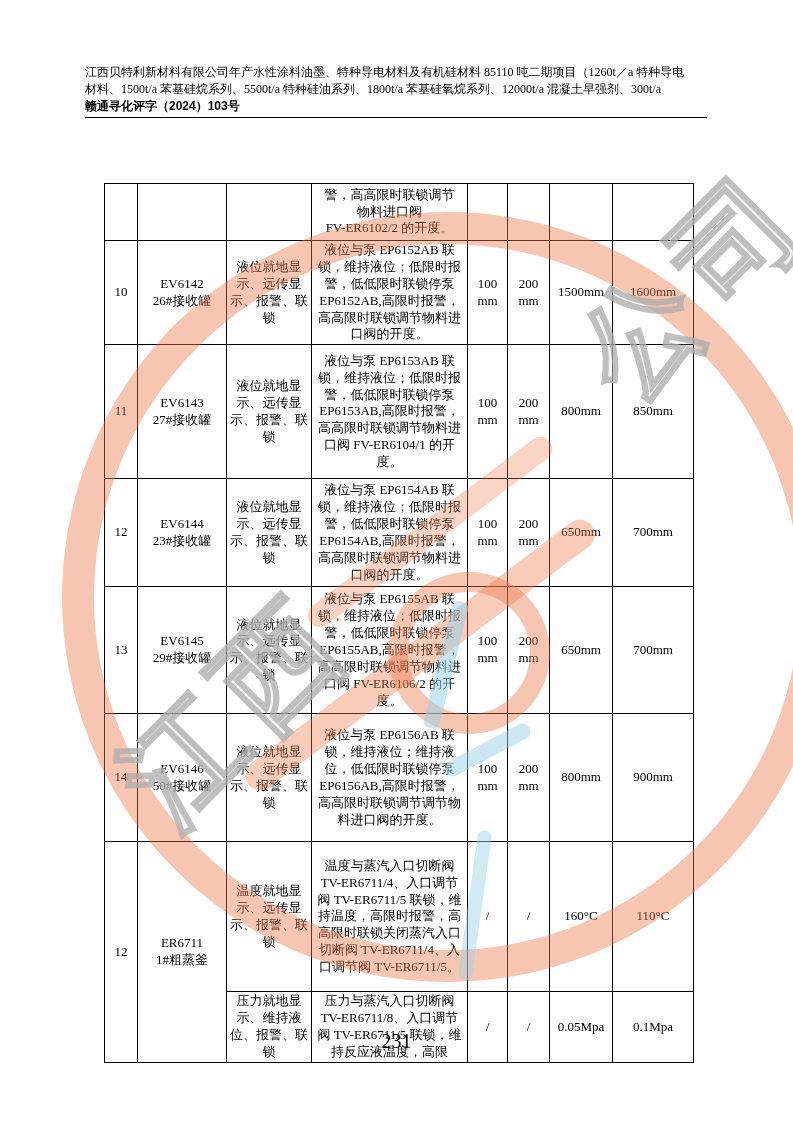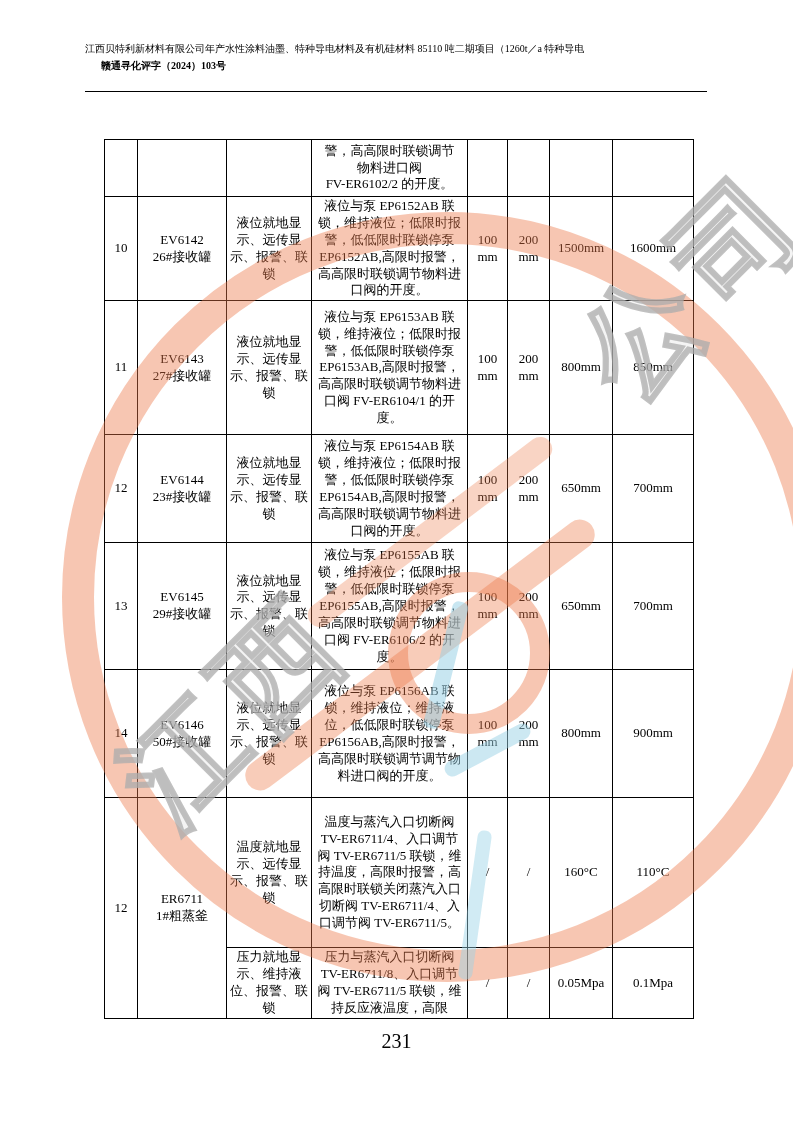--- a/index.html
+++ b/index.html
@@ -7,32 +7,32 @@
   .page{
     position:relative;
     width:793px;height:1122px;
     background:#ffffff;
     overflow:hidden;
     font-family:"Liberation Serif","DejaVu Serif",serif;
     color:#000;
   }
   
   .header{
-    position:absolute;left:85px;top:40px;width:622px;
-    font-size:10px;line-height:17px;
+    position:absolute;left:85px;top:64px;width:622px;
+    font-size:12px;line-height:17px;
     border-bottom:1px solid #000;
-    padding-bottom:17px;
+    padding-bottom:2px;
     z-index:2;
   }
   .header .h-line{white-space:nowrap;}
   .header .h-line3{display:flex;justify-content:space-between;align-items:baseline;}
-  .header .ref-no{font-weight:bold;font-family:Liberation Serif, serif;margin-left:16px;}
+  .header .ref-no{font-weight:bold;font-family:Liberation Sans, sans-serif;}
   
   .table-wrap{position:absolute;left:104px;top:139px;z-index:2;}
-  table{border-collapse:collapse;table-layout:fixed;width:589px;}
+  table{border-collapse:collapse;table-layout:fixed;width:589px;margin-top:44px;}
   td{
     border:1px solid #000;
     text-align:center;vertical-align:middle;
     font-size:13px;line-height:1.30;
     padding:1px 2px;
     overflow:hidden;
     word-break:break-word;
   }
   td.desc{padding:1px 3px;}
   td.pre{white-space:pre-line;}
@@ -85,20 +85,21 @@
     background:rgba(154,210,230,0.45);transform:rotate(8deg);border-radius:6px;
   }
 </style>
 </head>
 <body>
 
 <div class="page">
 
   <div class="header">
     <div class="h-line">江西贝特利新材料有限公司年产水性涂料油墨、特种导电材料及有机硅材料 85110 吨二期项目（1260t／a 特种导电</div>
+    <div class="h-line">材料、1500t/a 苯基硅烷系列、5500t/a 特种硅油系列、1800t/a 苯基硅氧烷系列、12000t/a 混凝土早强剂、300t/a</div>
     <div class="h-line h-line3">
       <span class="ref-no">赣通寻化评字（2024）103号</span>
     </div>
   </div>
 
   <div class="table-wrap">
     <table>
       <colgroup>
         <col style="width:33px">
           <col style="width:89px">

